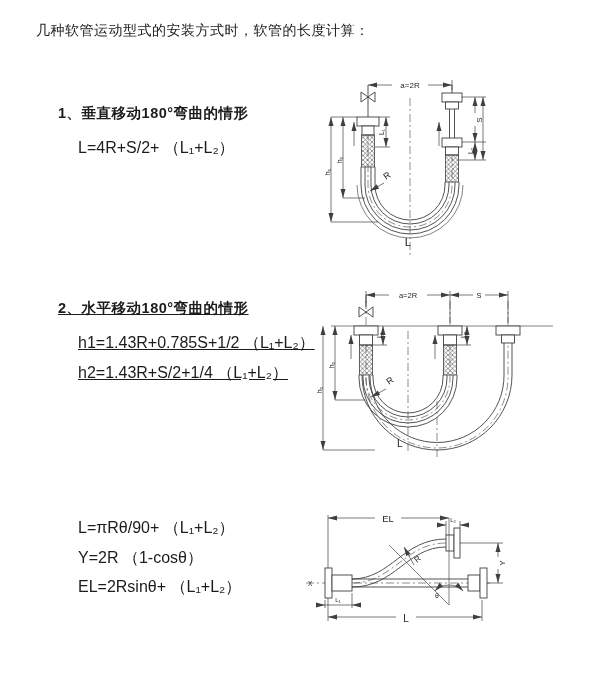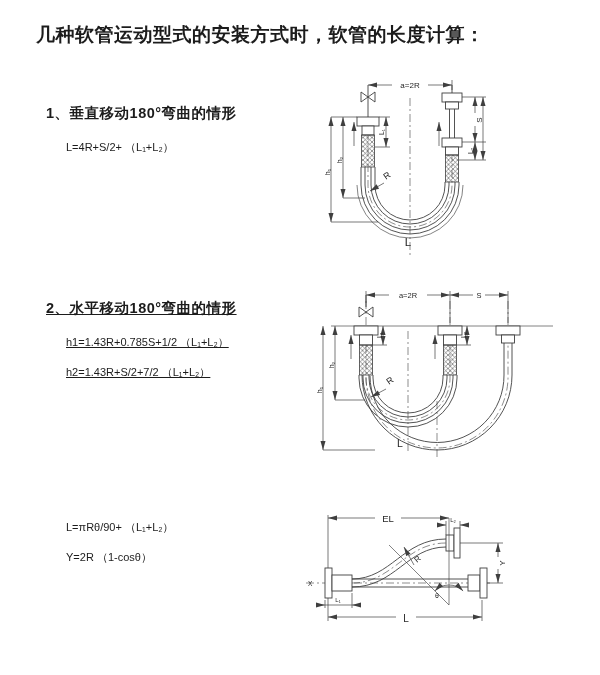--- a/index.html
+++ b/index.html
@@ -3,25 +3,25 @@
 <meta charset="utf-8">
 <style>
   html,body{margin:0;padding:0;}
   body{
     width:600px;height:675px;position:relative;overflow:hidden;
     background:#ffffff;color:#1c1c1c;
     font-family:"Liberation Sans","DejaVu Sans",sans-serif;
   }
   .title{
     position:absolute;left:36px;top:22px;
-    font-size:19px;font-weight:bold;letter-spacing:.5px;
+    font-size:14px;font-weight:normal;letter-spacing:.5px;
   }
   .section{position:absolute;left:46px;}
-  .sec-head{font-size:14.5px;font-weight:bold;letter-spacing:.5px;margin:0 0 10px 0;}
-  .formula{font-size:11px;margin:0 0 0 20px;line-height:29.5px;white-space:pre;}
+  .sec-head{font-size:14.5px;font-weight:bold;letter-spacing:.5px;margin:0 0 10px 12px;}
+  .formula{font-size:16px;margin:0 0 0 32px;line-height:29.5px;white-space:pre;}
   #sec1{top:104px;} #sec2{top:299px;text-decoration:underline;} #sec3{top:513px;}
   .diag{position:absolute;}
   #diag1{left:318px;top:70px;} #diag2{left:313px;top:283px;} #diag3{left:301px;top:505px;}
   svg .ln{stroke:#3f3f3f;stroke-width:.9;fill:none;}
   svg .thin{stroke:#3f3f3f;stroke-width:.65;fill:none;}
   svg .dim{stroke:#3f3f3f;stroke-width:.7;fill:none;}
   svg .dash{stroke:#3f3f3f;stroke-width:.6;fill:none;stroke-dasharray:8 3 2 3;}
   svg .fl{fill:#ffffff;stroke:#3f3f3f;stroke-width:.9;}
   svg text{fill:#262626;font-family:"Liberation Sans","DejaVu Sans",sans-serif;}
 </style>
@@ -31,26 +31,27 @@
 <div class="title">几种软管运动型式的安装方式时，软管的长度计算：</div>
 
 <div class="section" id="sec1">
   <p class="sec-head">1、垂直移动180°弯曲的情形</p>
   <p class="formula">L=4R+S/2+ （L₁+L₂）</p>
 </div>
 
 <div class="section" id="sec2">
   <p class="sec-head">2、水平移动180°弯曲的情形</p>
   <p class="formula">h1=1.43R+0.785S+1/2 （L₁+L₂）</p>
-  <p class="formula">h2=1.43R+S/2+7/2 （L₁+L₂）</p>
+  <p class="formula">h2=1.43R+S/2+1/4 （L₁+L₂）</p>
 </div>
 
 <div class="section" id="sec3">
   <p class="formula">L=πRθ/90+ （L₁+L₂）</p>
   <p class="formula">Y=2R （1-cosθ）</p>
+  <p class="formula">EL=2Rsinθ+ （L₁+L₂）</p>
 </div>
 
 <svg class="diag" id="diag1" width="274" height="192" viewBox="0 0 274 192">
   <defs>
     <pattern id="hat1" width="4.5" height="4.5" patternUnits="userSpaceOnUse">
       <path d="M0,4.5 L4.5,0 M0,0 L4.5,4.5" stroke="#555" stroke-width="0.6"></path>
     </pattern>
     <marker id="arr1" viewBox="0 0 10 6" refX="9.5" refY="3" markerWidth="10" markerHeight="6" orient="auto-start-reverse" markerUnits="userSpaceOnUse">
       <path d="M0.5,0.5 L9.5,3 L0.5,5.5 Z" fill="#3f3f3f"></path>
     </marker>

